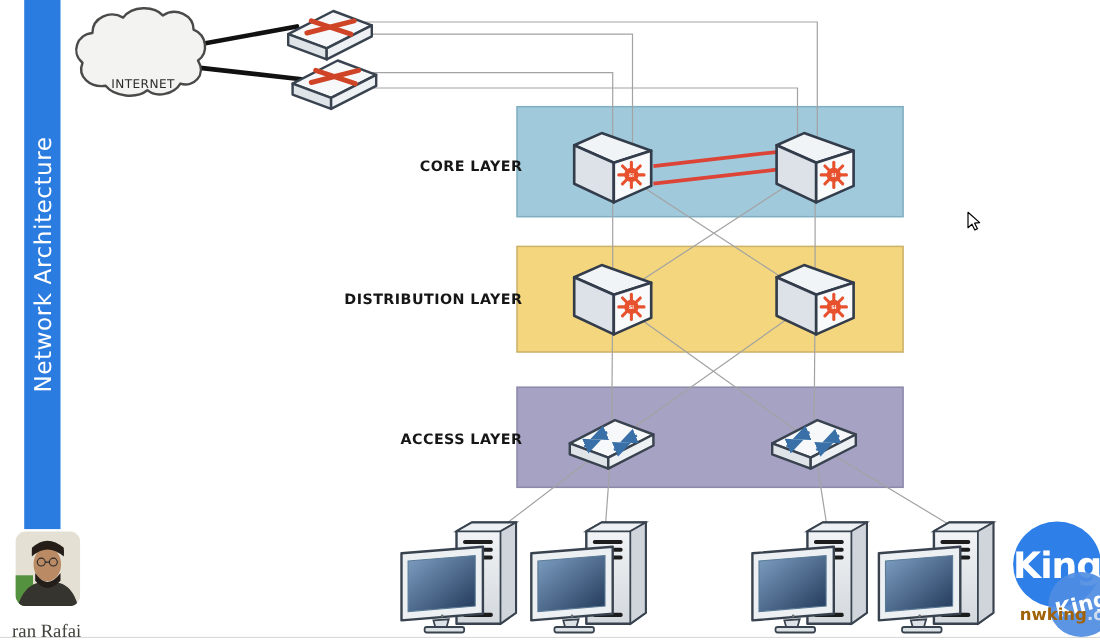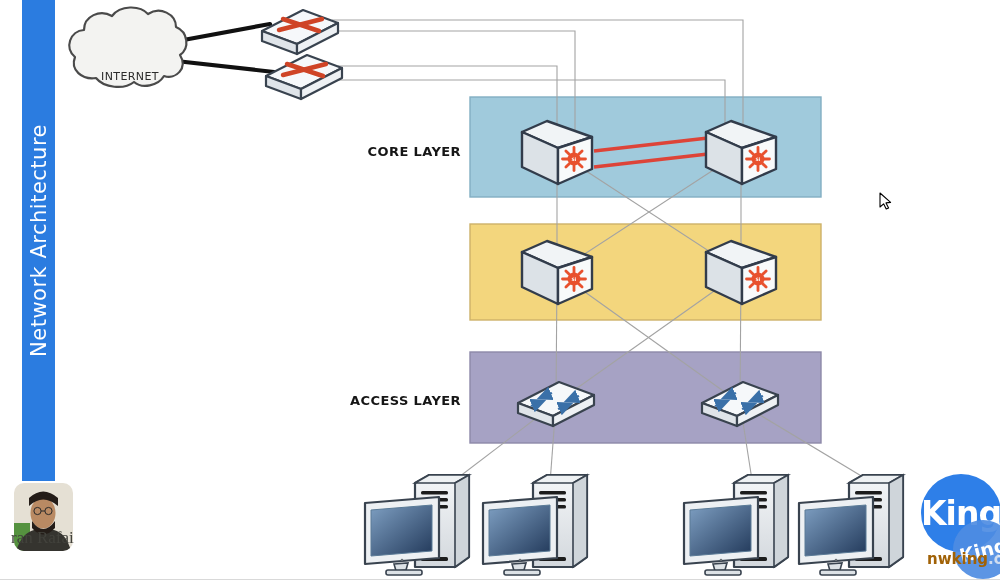--- a/index.html
+++ b/index.html
@@ -7,26 +7,26 @@
          font-family:"DejaVu Sans","Liberation Sans",sans-serif;}
   
   .sidebar{position:absolute;left:22px;top:0;width:33px;height:481px;background:#2b7ce0;
            display:flex;align-items:center;justify-content:center;}
   .sidebar-title{writing-mode:vertical-rl;transform:rotate(180deg);color:#fff;font-size:21px;
                  letter-spacing:0.5px;white-space:nowrap;}
   
   .diagram{position:absolute;left:0;top:0;}
   
   .lbl{position:absolute;font-weight:bold;color:#161616;font-size:13px;letter-spacing:0.4px;white-space:nowrap;}
-  .lbl-right{text-align:right;right:539px;}
+  .lbl-right{text-align:right;right:525px;}
   .internet-lbl{position:absolute;left:88px;top:42px;width:84px;text-align:center;font-size:11px;
                 color:#2b2b2b;letter-spacing:0.4px;font-weight:normal;margin-top:28px;}
   
   .avatar{position:absolute;left:14px;top:483px;width:59px;height:68px;}
-  .presenter-name{position:absolute;left:11px;top:528px;font-family:"Liberation Serif",serif;
+  .presenter-name{position:absolute;left:11px;top:564px;font-family:"Liberation Serif",serif;
                   font-size:17px;color:#42423c;}
   
   .logo-big{position:absolute;left:921px;top:474px;width:80px;height:78px;border-radius:50%;
             background:#2e7fe8;display:flex;align-items:center;justify-content:center;z-index:3;}
   .logo-big span{color:#fff;font-weight:bold;font-size:33px;letter-spacing:-1px;}
   .logo-url{position:absolute;left:927px;top:550px;font-size:15px;font-weight:bold;z-index:5;white-space:nowrap;}
   .logo-url .site{color:#a16207;}
   .logo-url .tld{color:#dbe4f2;opacity:0.9;}
   .logo-small{position:absolute;left:953px;top:520px;width:60px;height:59px;border-radius:50%;
               background:rgba(78,140,226,0.92);z-index:4;display:flex;align-items:center;justify-content:center;}
@@ -167,20 +167,21 @@
     <use href="#pc" x="363" y="473"></use>
     <use href="#pc" x="481" y="473"></use>
     <use href="#pc" x="682" y="473"></use>
     <use href="#pc" x="797" y="473"></use>
 
     <use href="#cursor" x="880" y="193"></use>
   </svg>
 
   <div class="internet-lbl">INTERNET</div>
   <div class="lbl lbl-right" style="top:144px;">CORE LAYER</div>
+  <div class="lbl lbl-right" style="top:265px;">DISTRIBUTION LAYER</div>
   <div class="lbl lbl-right" style="top:393px;">ACCESS LAYER</div>
 
   <svg class="avatar" viewBox="0 0 59 68">
     <clipPath id="avclip">
         <rect x="0" y="0" width="59" height="68" rx="10"></rect>
       </clipPath>
     <g clip-path="url(#avclip)">
       <rect width="59" height="68" fill="#e5e0d4"></rect>
       <rect x="0" y="40" width="16" height="28" fill="#55923f"></rect>
       <path d="M2,68 Q8,50 20,47 L40,47 Q52,50 57,68 Z" fill="#35342f"></path>

